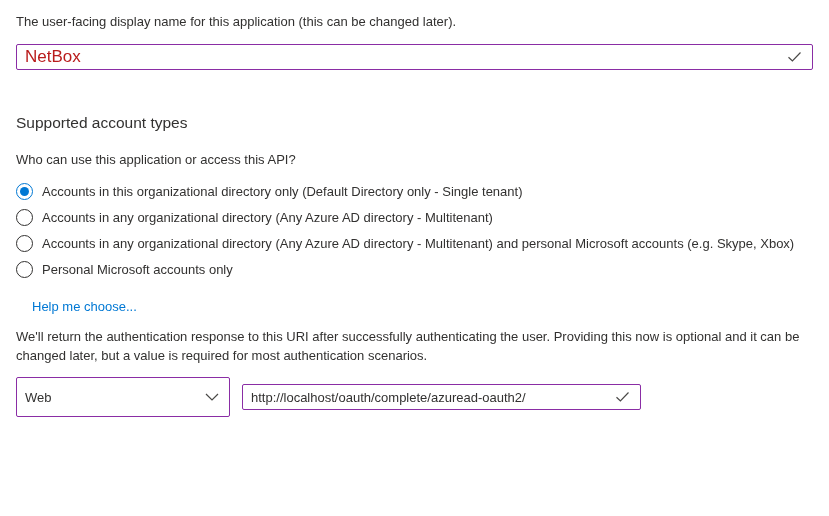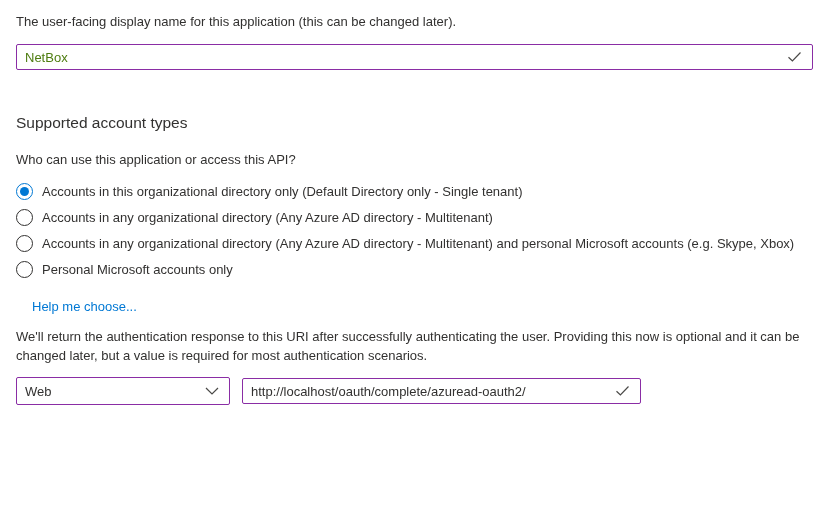--- a/index.html
+++ b/index.html
@@ -53,22 +53,22 @@
     border-radius: 2px;
     background: #fff;
     display: flex;
     align-items: center;
   }
   .text-input-wrap input {
     border: none;
     outline: none;
     background: transparent;
     font-family: "Liberation Sans", "DejaVu Sans", sans-serif;
-    font-size: 13px;
-    color: #4d7c0f;
+    font-size: 17px;
+    color: #b91c1c;
     flex: 1;
     padding: 0 8px;
     height: 100%;
   }
   .validation-check {
     flex: none;
     margin-right: 10px;
     display: flex;
     align-items: center;
   }
@@ -122,21 +122,21 @@
     margin-left: 16px;
   }
   .uri-row {
     margin-top: 12px;
     display: flex;
     align-items: center;
   }
   .platform-select {
     position: relative;
     width: 214px;
-    height: 28px;
+    height: 40px;
     border: 1px solid #8a2da5;
     border-radius: 2px;
     display: flex;
     align-items: center;
     padding: 0 10px 0 8px;
     cursor: pointer;
     background: #fff;
   }
   .platform-select .select-value {
     flex: 1;

